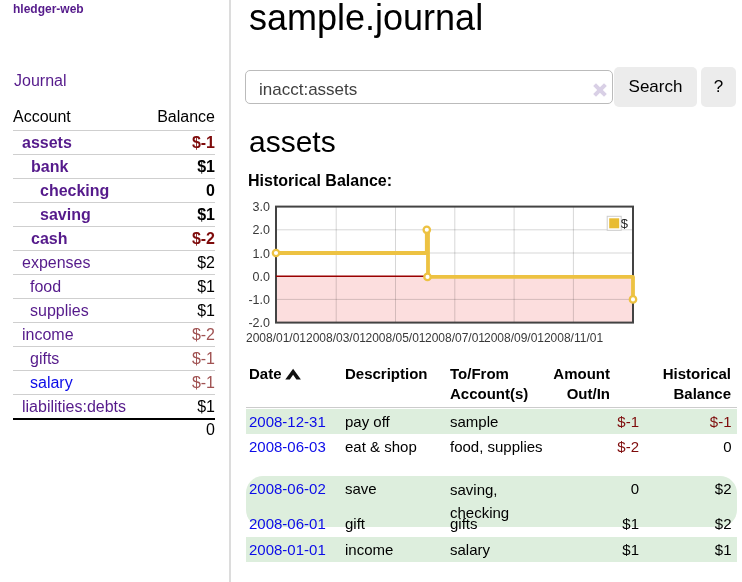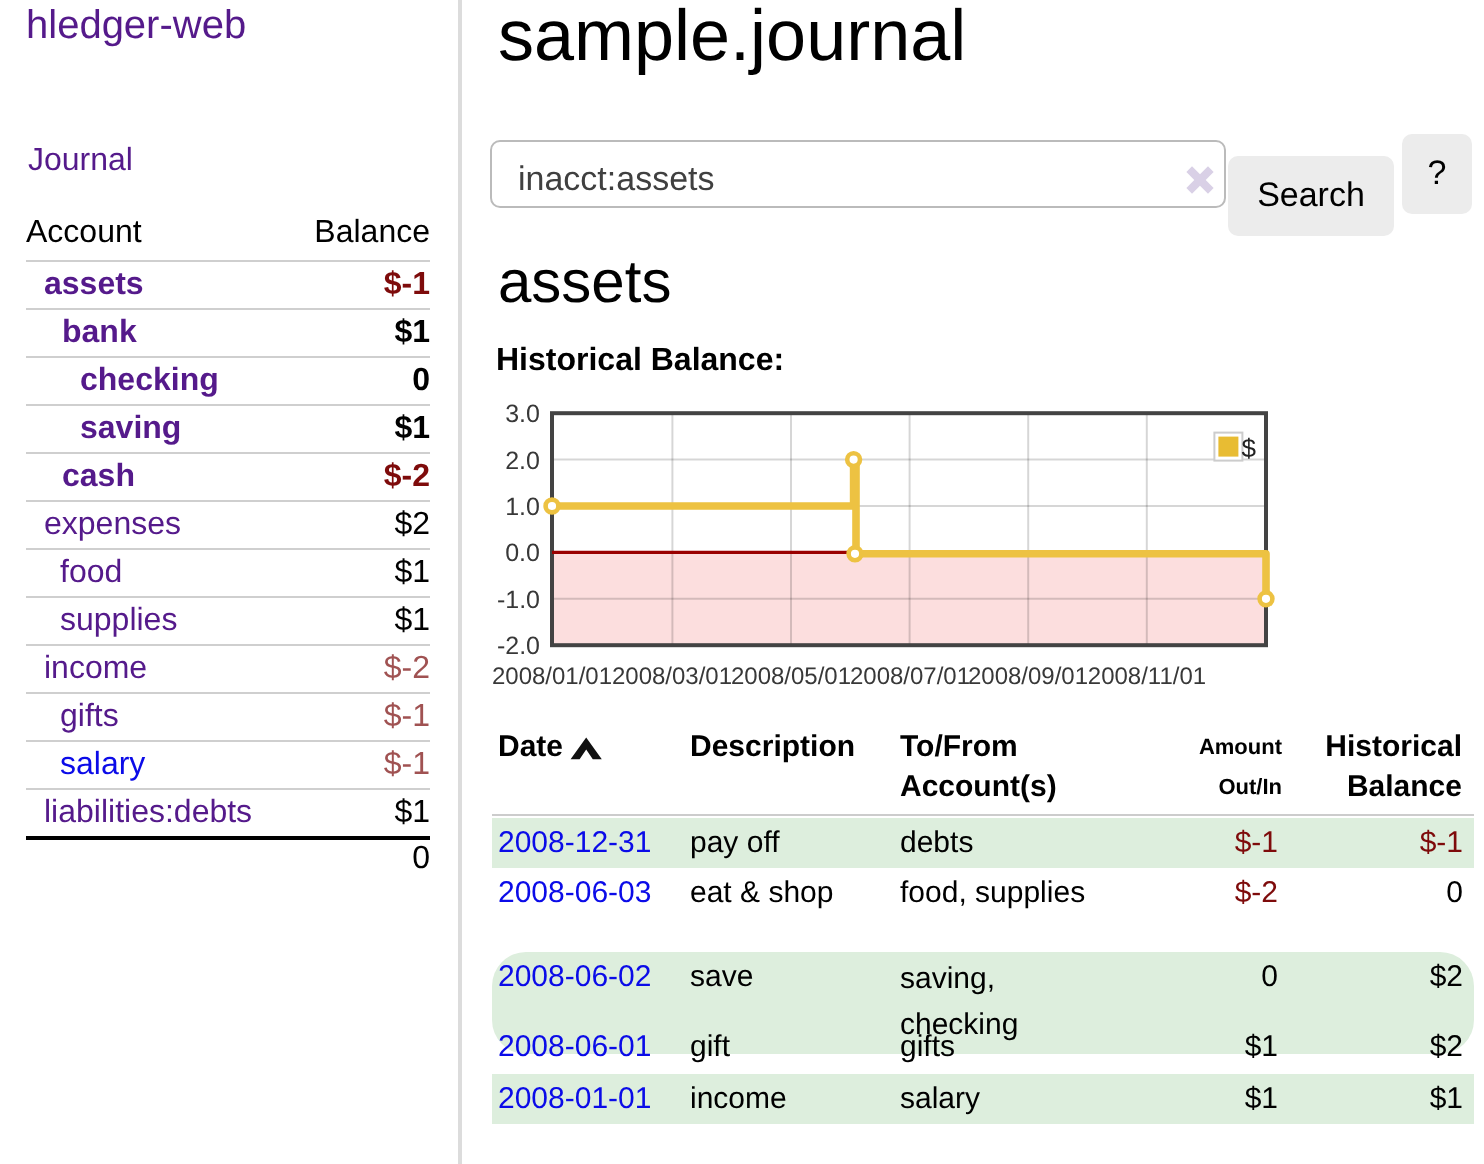--- a/index.html
+++ b/index.html
@@ -18,21 +18,21 @@
 .mrow .c3 { position:absolute; left:204px; top:0; width:120px; line-height:25.5px; }
 .mrow .c4 { position:absolute; right:98px; top:0; }
 .mrow .c5 { position:absolute; right:5.5px; top:0; }
 .green { background:#ddeedd; }
 </style>
 </head>
 <body>
 
 <div class="abs" style="left:229px; top:0; width:2px; height:582px; background:#dcdcdc;"></div>
 
-<div class="abs p" style="left:13px; top:2px; font-size:20px;">hledger-web</div>
+<div class="abs p" style="left:13px; top:2px; font-size:12px;font-weight:bold;">hledger-web</div>
 <div class="abs p" style="left:14px; top:72px; font-size:16px;">Journal</div>
 
 <div class="abs" style="left:13px; top:108px; font-size:16px;">Account</div>
 <div class="abs" style="left:13px; top:108px; width:202px; text-align:right; font-size:16px;">Balance</div>
 
 <div class="srow" style="top:130px;"><span class="p" style="padding-left:9px; font-weight:bold;">assets</span><span class="bal neg" style="font-weight:bold;">$-1</span></div>
 <div class="srow" style="top:154px;"><span class="p" style="padding-left:18px; font-weight:bold;">bank</span><span class="bal" style="font-weight:bold;">$1</span></div>
 <div class="srow" style="top:178px;"><span class="p" style="padding-left:27px; font-weight:bold;">checking</span><span class="bal" style="font-weight:bold;">0</span></div>
 <div class="srow" style="top:202px;"><span class="p" style="padding-left:27px; font-weight:bold;">saving</span><span class="bal" style="font-weight:bold;">$1</span></div>
 <div class="srow" style="top:226px;"><span class="p" style="padding-left:18px; font-weight:bold;">cash</span><span class="bal neg" style="font-weight:bold;">$-2</span></div>
@@ -51,21 +51,21 @@
 
 <div class="abs" style="left:245px; top:70px; width:368px; height:34px; border:1px solid #bbb; border-radius:5px; background:#fff;">
   <span class="abs" style="left:13px; top:3px; font-size:17px; line-height:32px; color:#404040;">inacct:assets</span>
   <svg class="abs" style="left:347px; top:11.5px;" width="14" height="14" viewBox="0 0 14 14">
       <g stroke="#d9d0e6" stroke-width="4" stroke-linecap="butt">
         <line x1="1.6" y1="1.6" x2="12.4" y2="12.4"></line>
         <line x1="12.4" y1="1.6" x2="1.6" y2="12.4"></line>
       </g>
     </svg>
 </div>
-<div class="abs" style="left:614px; top:67px; width:83px; height:40px; background:#ececec; border-radius:5px; font-size:17px; line-height:40px; text-align:center;margin-top:11px;">Search</div>
+<div class="abs" style="left:614px; top:67px; width:83px; height:40px; background:#ececec; border-radius:5px; font-size:17px; line-height:40px; text-align:center;">Search</div>
 <div class="abs" style="left:701px; top:67px; width:35px; height:40px; background:#ececec; border-radius:5px; font-size:17px; line-height:40px; text-align:center;">?</div>
 
 <div class="abs" style="left:249px; top:126px; font-size:30px; line-height:32px;">assets</div>
 <div class="abs" style="left:248px; top:171px; font-size:16px; line-height:20px; font-weight:bold;">Historical Balance:</div>
 
 <svg class="abs" style="left:236px; top:200px;" width="470" height="148" viewBox="0 0 470 148">
 
   <rect x="40" y="76.2" width="357" height="46.4" fill="#fcdede"></rect>
 
   <g stroke="rgba(0,0,0,0.16)" stroke-width="1">
@@ -114,28 +114,28 @@
     <text x="337.5" y="142">2008/11/01</text>
   </g>
 </svg>
 
 <div class="abs" style="left:249px; top:363.5px; font-size:15px; font-weight:bold; line-height:20px;">Date</div>
 <svg class="abs" style="left:285px; top:367px;" width="17" height="14" viewBox="0 0 17 14">
   <path d="M0.3,12.6 L8.1,1.8 L15.9,12.6 L11.4,12.6 L8.1,7.7 L4.8,12.6 Z" fill="#111"></path>
 </svg>
 <div class="abs" style="left:345px; top:363.5px; font-size:15px; font-weight:bold; line-height:20px;">Description</div>
 <div class="abs" style="left:450px; top:363.5px; font-size:15px; font-weight:bold; line-height:20px;">To/From<br>Account(s)</div>
-<div class="abs" style="left:541px; top:363.5px; width:100px; text-align:right; font-size:11px; font-weight:bold; line-height:20px;">Amount<br>Out/In</div>
+<div class="abs" style="left:510px; top:363.5px; width:100px; text-align:right; font-size:15px; font-weight:bold; line-height:20px;">Amount<br>Out/In</div>
 <div class="abs" style="left:630px; top:363.5px; width:101px; text-align:right; font-size:15px; font-weight:bold; line-height:20px;">Historical<br>Balance</div>
 <div class="abs" style="left:246px; top:407px; width:491px; height:1px; background:#ccc;"></div>
 
 <div class="mrow green" style="top:408.5px; height:25.5px;">
   <span class="c1 bl">2008-12-31</span>
     <span class="c2">pay off</span>
-    <span class="c3">debts</span>
+    <span class="c3">sample</span>
     <span class="c4 neg">$-1</span>
     <span class="c5 neg">$-1</span>
 </div>
 <div class="mrow" style="top:434px; height:26px;">
   <span class="c1 bl">2008-06-03</span>
     <span class="c2">eat &amp; shop</span>
     <span class="c3">food, supplies</span>
     <span class="c4 neg">$-2</span>
     <span class="c5">0</span>
 </div>

